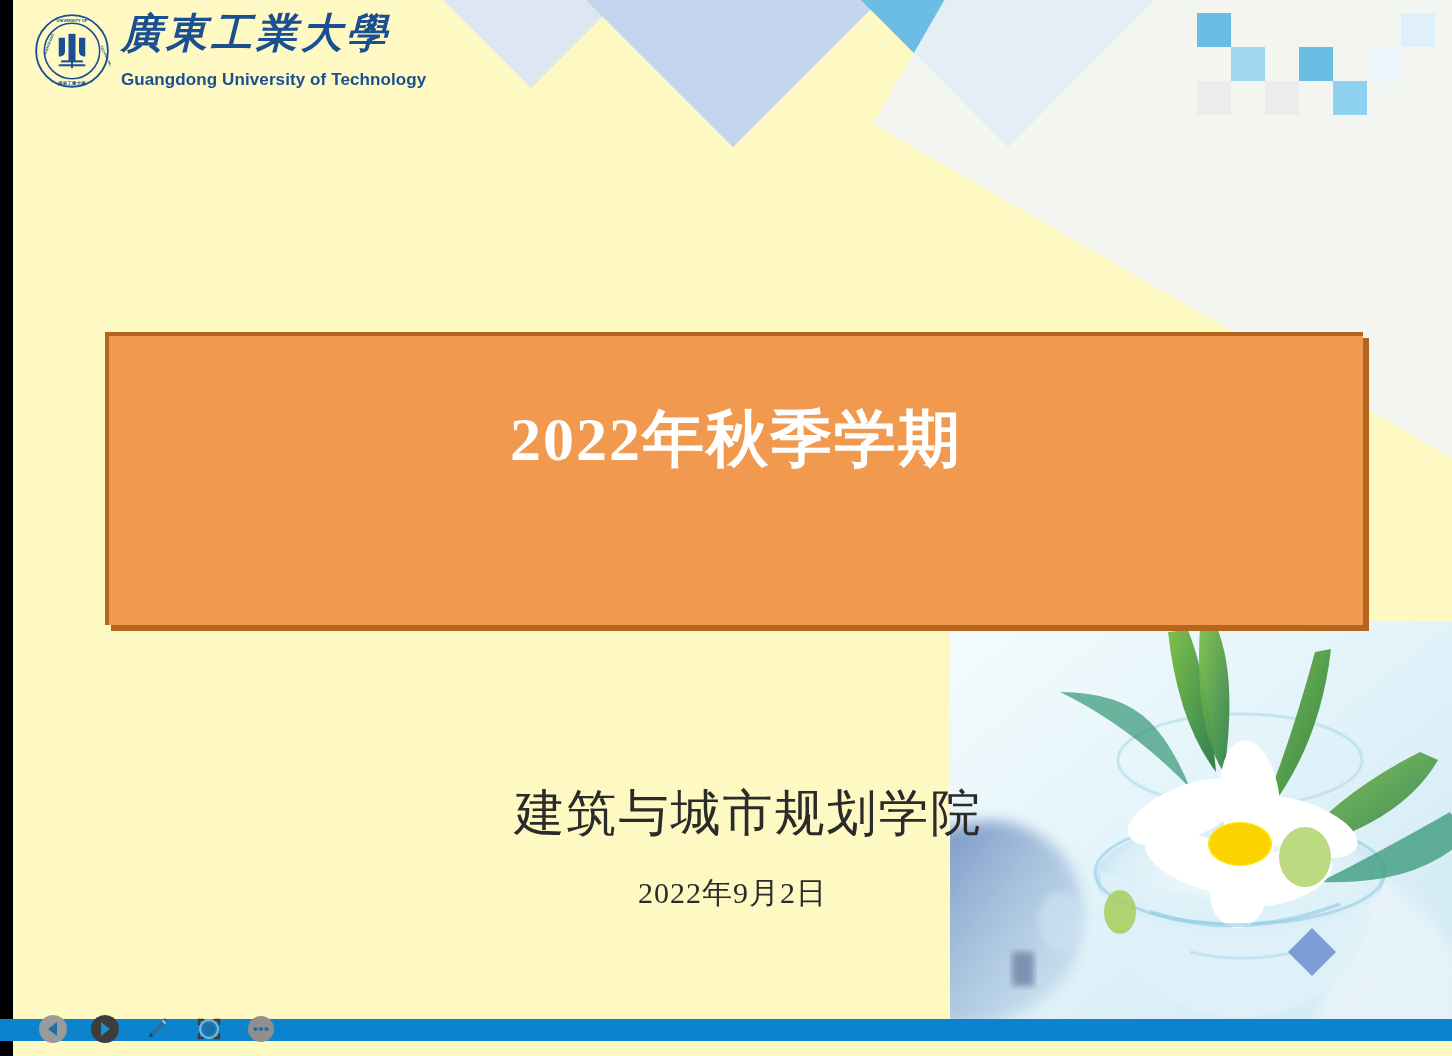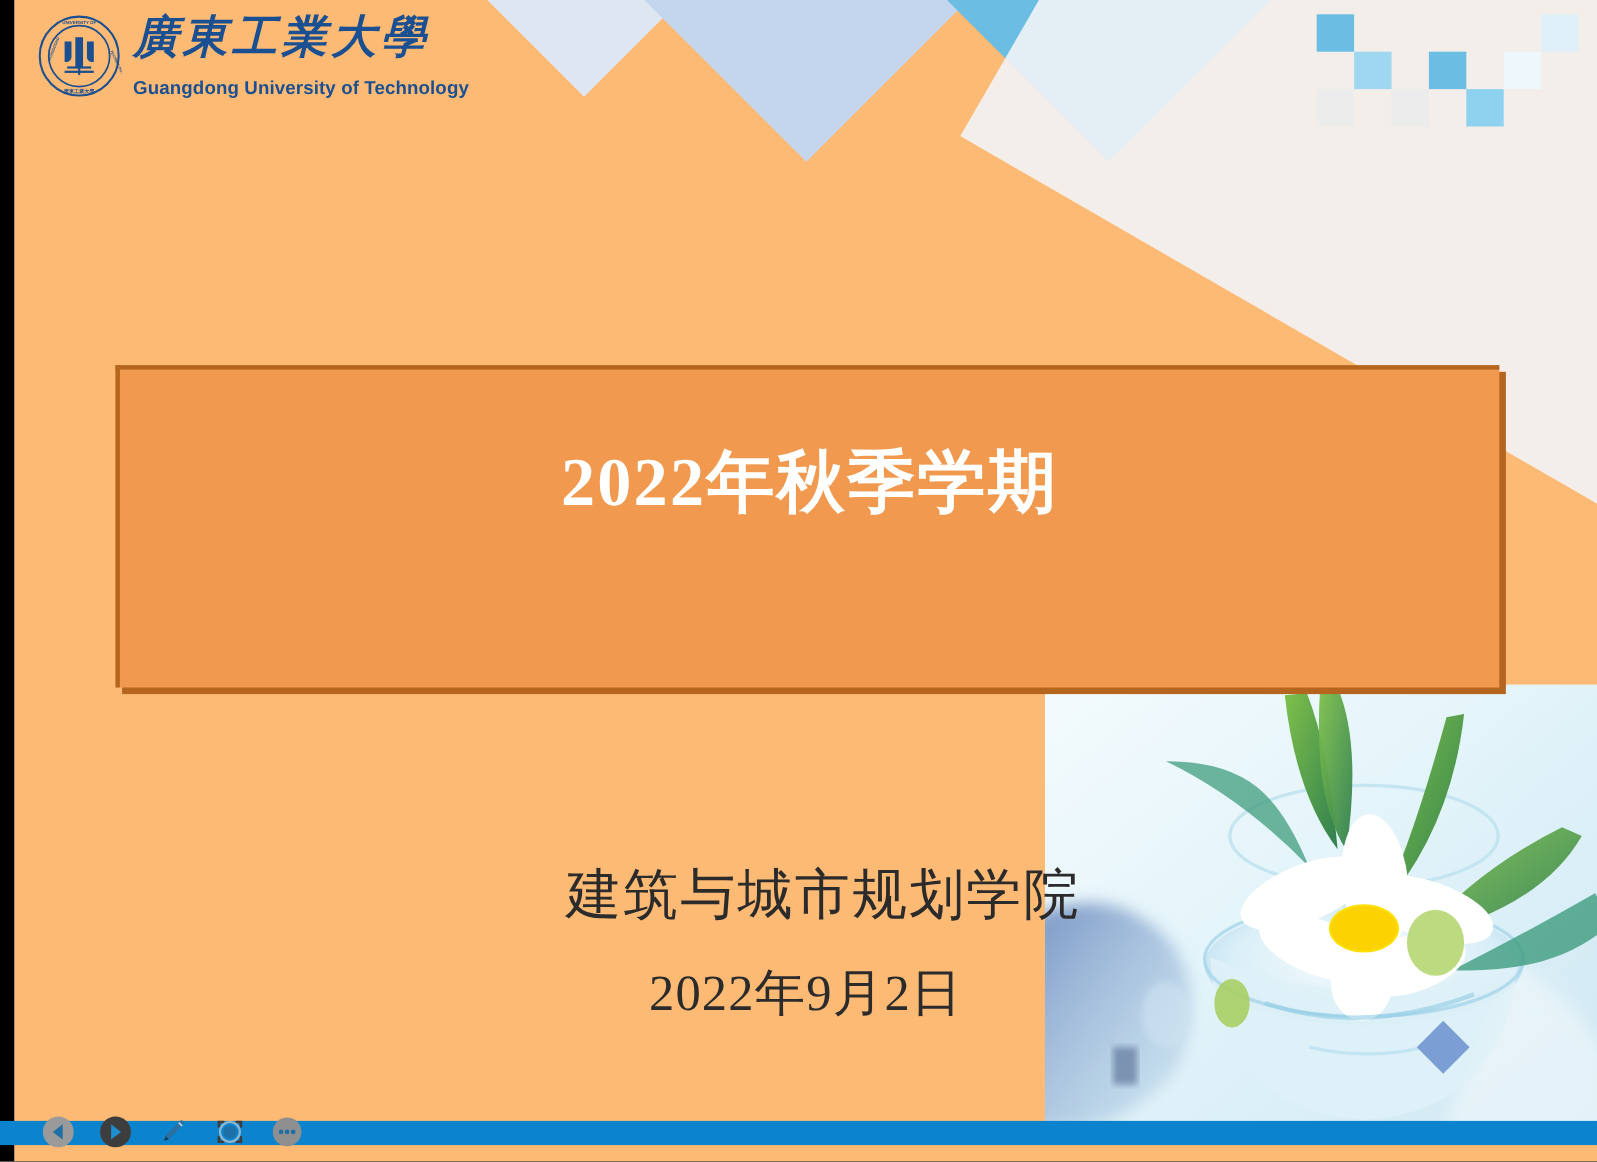--- a/index.html
+++ b/index.html
@@ -30,21 +30,21 @@
     width: 13px; height: 1056px;
     background: #000000;
     z-index: 60;
   }
 
   
   .canvas {
     position: absolute;
     left: 13px; top: 0;
     width: 1439px; height: 1056px;
-    background: #fdba74;
+    background: #fef9c3;
     overflow: hidden;
   }
 
   
   .chev {
     position: absolute;
     transform: rotate(45deg);
   }
   .chev-a { 
     left: 402px; top: -192px;
@@ -149,21 +149,21 @@
     z-index: 25;
     pointer-events: none;
   }
   .sub-org {
     font-family: "Liberation Serif", "DejaVu Serif", serif;
     font-size: 50px; color: #2b2b2b;
     letter-spacing: 2px; line-height: 1.25; margin-left: 32px;
   }
   .sub-date {
     font-family: "Liberation Serif", "DejaVu Serif", serif;
-    font-size: 46px; color: #2b2b2b;
+    font-size: 30px; color: #2b2b2b;
     letter-spacing: 1px; margin-top: 30px; line-height: 1.2;
   }
 
   
   .playerbar {
     position: absolute;
     left: 0; bottom: 0;
     width: 1452px; height: 46px;
     z-index: 80;
   }

